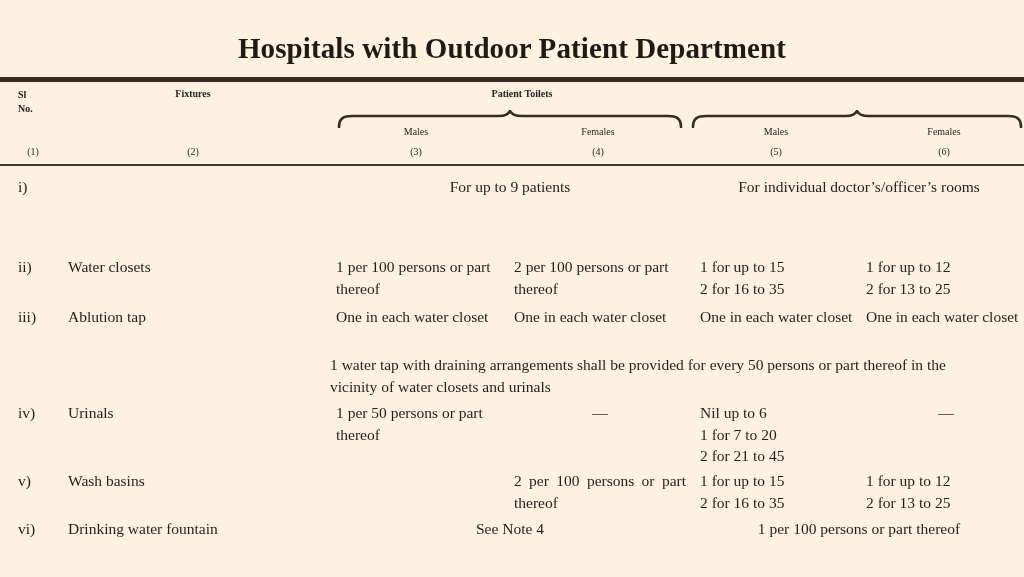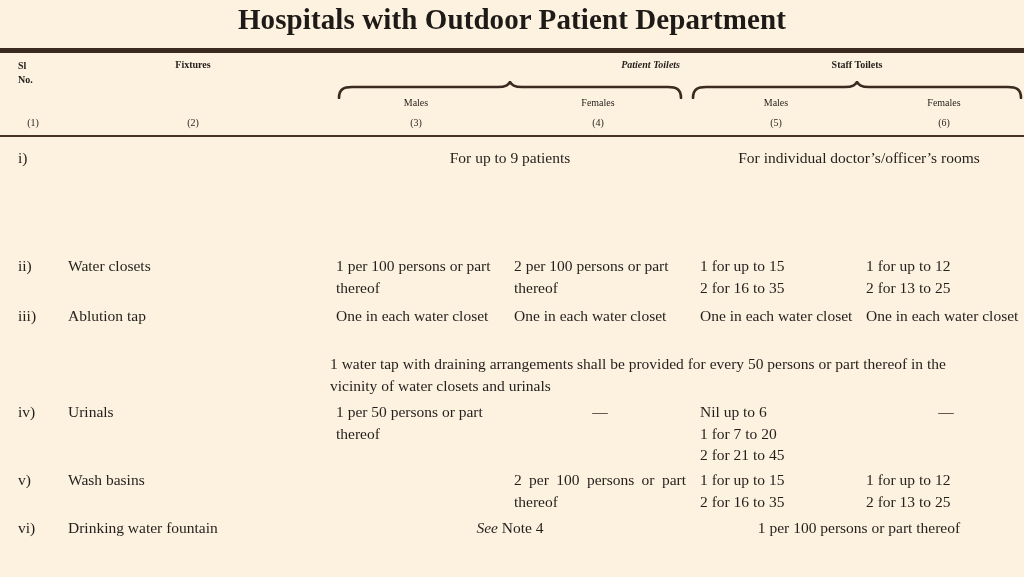--- a/index.html
+++ b/index.html
@@ -20,21 +20,21 @@
     height: 577px;
     background: #fdf1df;
   }
 
   
   .title {
     text-align: center;
     font-size: 29px;
     font-weight: bold;
     letter-spacing: 0.1px;
-    padding-top: 3px;
+    padding-top: 32px;
     line-height: 1.15;
     color: #1d1a17;
   }
 
   
   .rule-thick {
     height: 4px;
     background: #3a2a20;
     margin-top: 12px;
     border-top: 1px solid #3a2a20;
@@ -62,25 +62,24 @@
     line-height: 1.35;
     text-align: left;
   }
   .fixtures-h {
     left: 62px;
     top: 6px;
     width: 262px;
     text-align: center;
   }
   .grp-patient {
-    left: 332px;
+    left: 348px;
     top: 6px;
     width: 348px;
-    text-align: right;
-    font-style: italic;
+    text-align: center;
   }
   .grp-staff {
     left: 690px;
     top: 6px;
     width: 334px;
     text-align: center;
   }
 
   
   .brace {
@@ -119,21 +118,21 @@
   .col-sl      { left: 18px;  width: 34px;  text-align: left; }
   .col-fix     { left: 68px;  width: 254px; text-align: justify; text-justify: inter-word; }
   .col-pm      { left: 336px; width: 172px; }
   .col-pf      { left: 514px; width: 172px; }
   .col-sm      { left: 700px; width: 160px; }
   .col-sf      { left: 866px; width: 160px; }
   .col-span-p  { left: 336px; width: 348px; text-align: center; }
   .col-span-s  { left: 692px; width: 334px; text-align: center; }
   .col-span-all{ left: 330px; width: 660px; text-align: left; }
   .justify { text-align: justify; text-justify: inter-word; }
-  .ital { font-style: italic; }
+  .ital { }
   .dash { text-align: center; }
 </style>
 </head>
 <body>
 
 <div class="page">
 
   <div class="title">Hospitals with Outdoor Patient Department</div>
 
   <div class="rule-thick"></div>
@@ -141,21 +140,20 @@
   <div class="header">
 
     <div class="hcell hbold sl-no">
       <div>Sl</div>
       <div>No.</div>
     </div>
 
     <div class="hcell hbold fixtures-h">Fixtures</div>
 
     <div class="hcell hbold grp-patient">Patient Toilets</div>
-    <div class="hcell hbold grp-staff">Staff Toilets</div>
 
     <svg class="brace patient" width="348" height="18" viewBox="0 0 348 18">
       <path d="M3,17 C3,8 8,6 16,6 L162,6 C170,6 172,4 174,1 C176,4 178,6 186,6 L332,6 C340,6 345,8 345,17" fill="none" stroke="#3a2a20" stroke-width="2.6" stroke-linecap="round"></path>
     </svg>
 
     <svg class="brace staff" width="334" height="18" viewBox="0 0 334 18">
       <path d="M3,17 C3,8 8,6 16,6 L155,6 C163,6 165,4 167,1 C169,4 171,6 179,6 L318,6 C326,6 331,8 331,17" fill="none" stroke="#3a2a20" stroke-width="2.6" stroke-linecap="round"></path>
     </svg>
 
     <div class="hcell sub-males-p">Males</div>
@@ -174,21 +172,21 @@
   <div class="rule-thin"></div>
 
   <div class="body">
 
     <div class="row" style="height:88px;">
       <div class="c col-sl" style="top:10px;">i)</div>
       <div class="c col-span-p" style="top:10px;">For up to 9 patients</div>
       <div class="c col-span-s" style="top:10px;">For individual doctor’s/officer’s rooms</div>
     </div>
 
-    <div class="row" style="height:50px;margin-top:28px;">
+    <div class="row" style="height:50px;">
       <div class="c col-sl" style="top:2px;">ii)</div>
       <div class="c col-fix" style="top:2px;">Water closets</div>
       <div class="c col-pm" style="top:2px;">1 per 100 persons or part thereof</div>
       <div class="c col-pf" style="top:2px;">2 per 100 persons or part thereof</div>
       <div class="c col-sm" style="top:2px;white-space:pre-line;">1 for up to 15
 2 for 16 to 35</div>
       <div class="c col-sf" style="top:2px;white-space:pre-line;">1 for up to 12
 2 for 13 to 25</div>
     </div>
 

